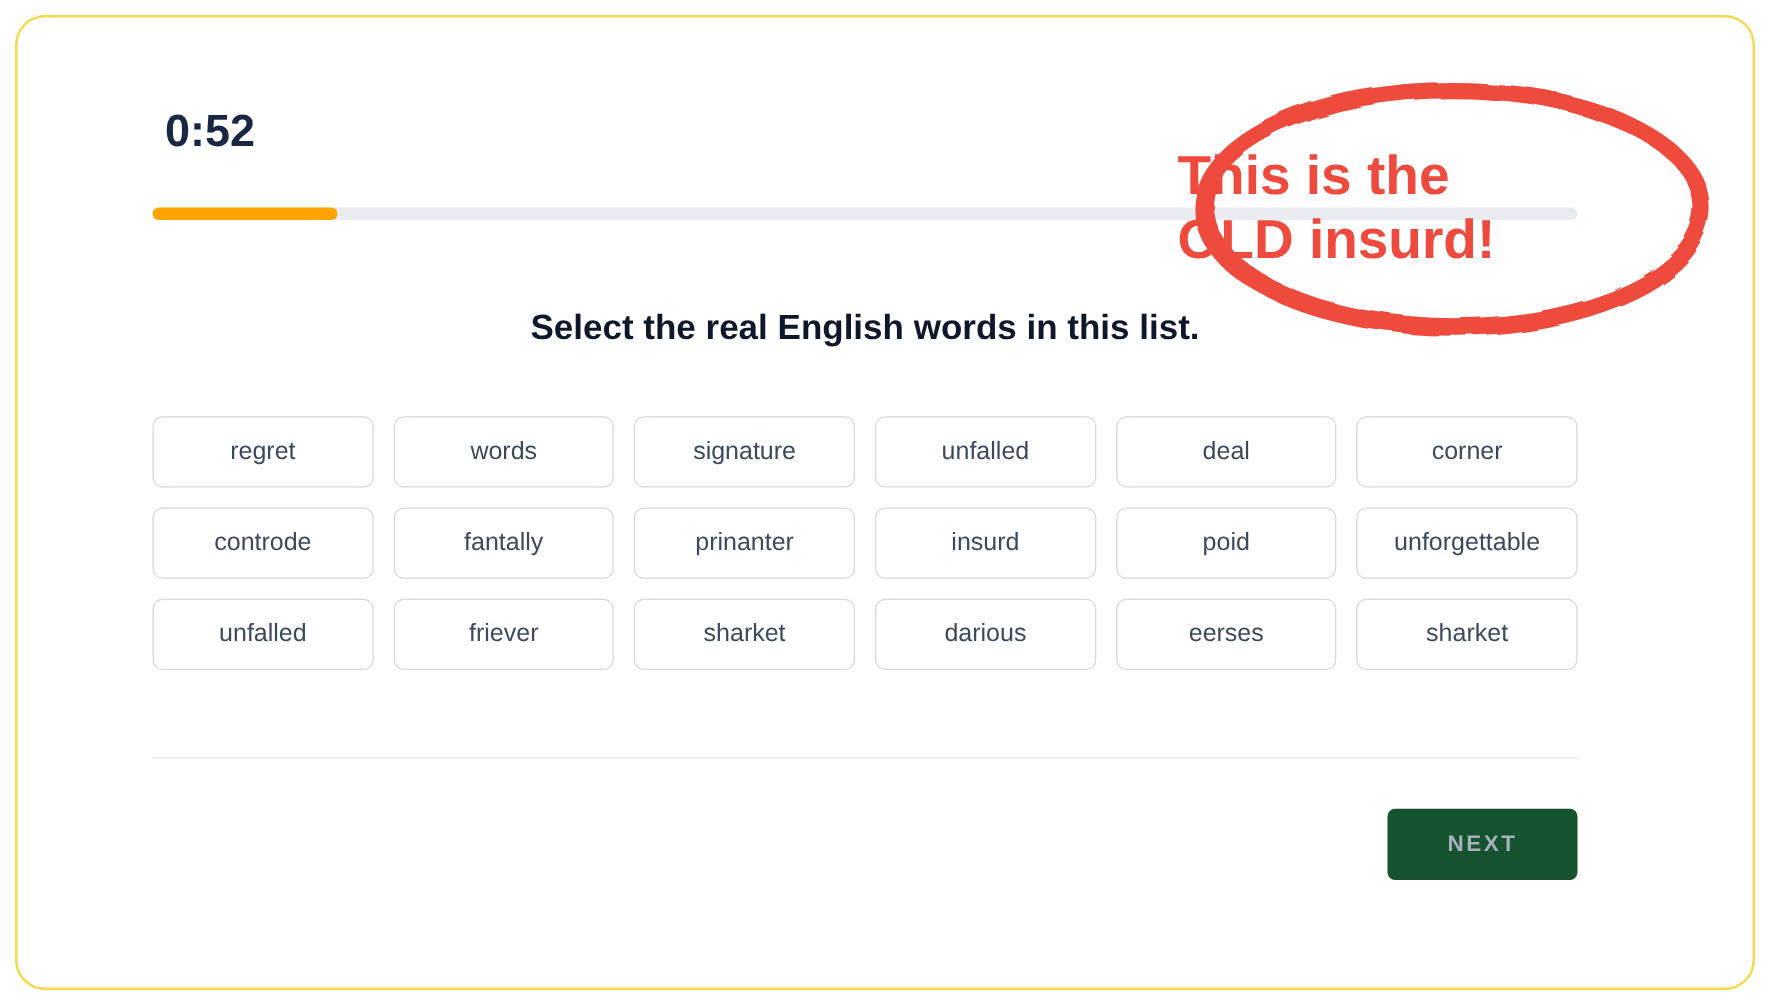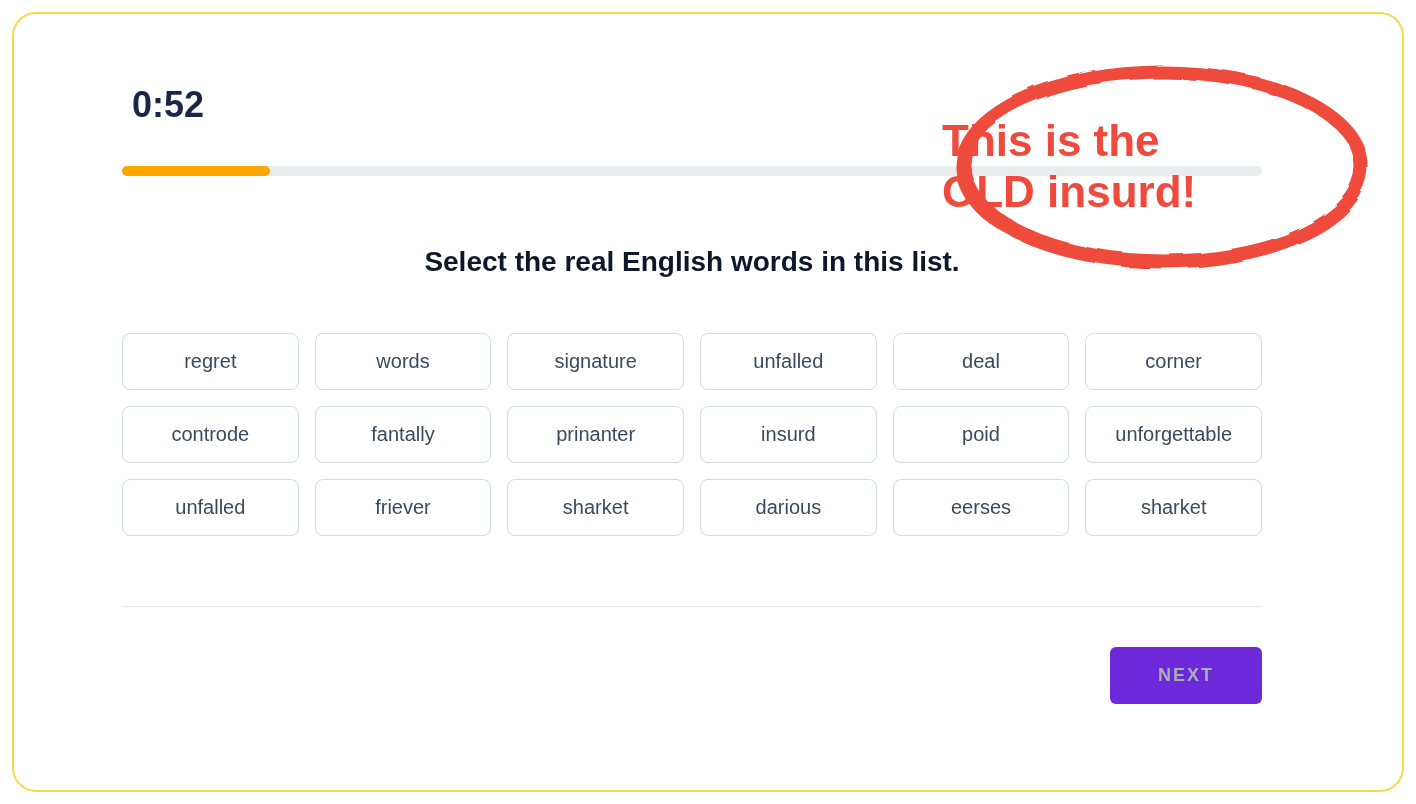--- a/index.html
+++ b/index.html
@@ -82,21 +82,21 @@
       height: 1px;
       background: #e5e8eb;
       width: 100%;
       margin-bottom: 40px;
     }
     .footer {
       display: flex;
       justify-content: flex-end;
     }
     .next-btn {
-      background: #6d28d9;
+      background: #14532d;
       border: none;
       border-radius: 6px;
       padding: 18px 48px;
       font-size: 18px;
       font-weight: 700;
       letter-spacing: 2px;
       color: #a7b0b8;
       cursor: pointer;
     }
     .annotation-wrap {

